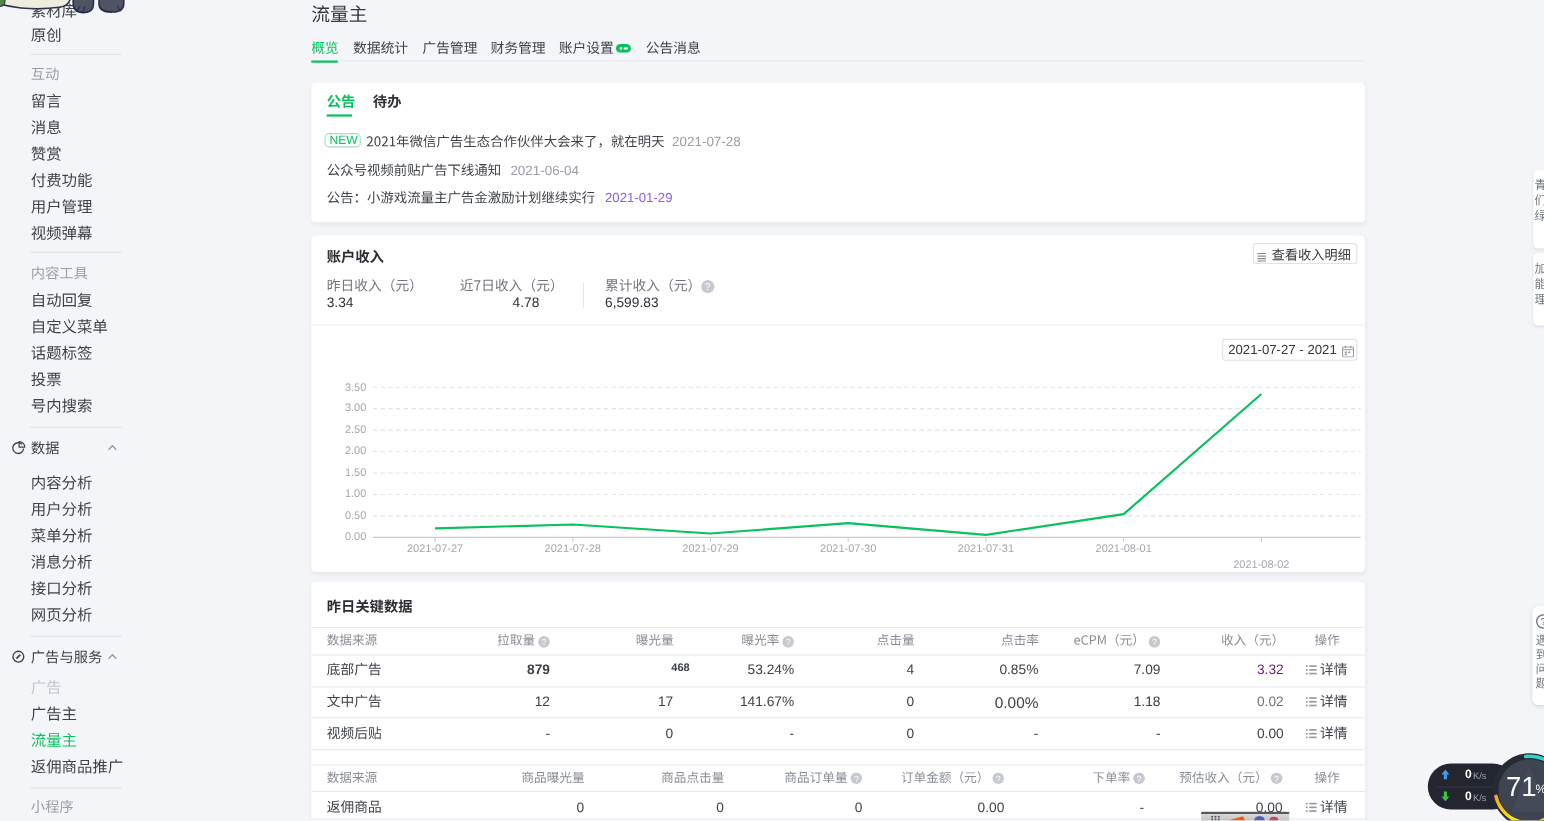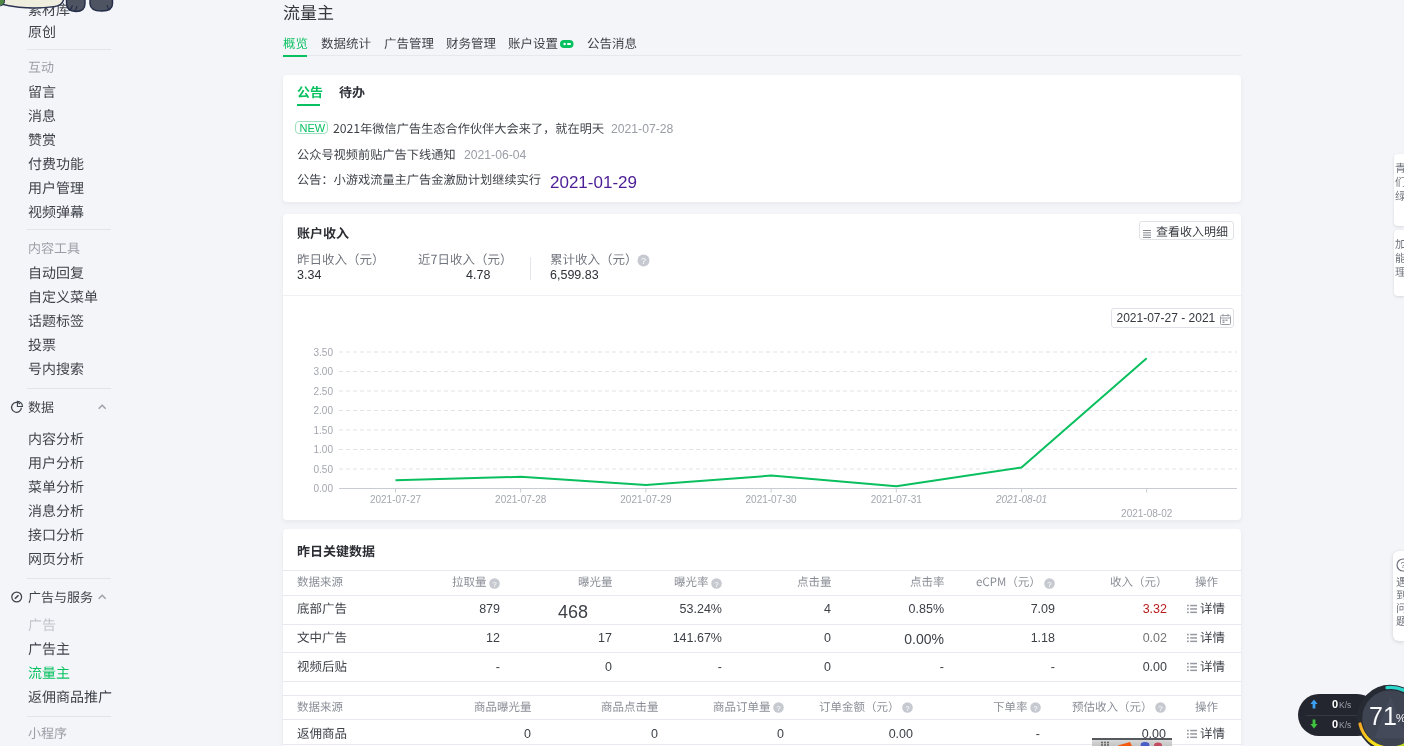--- a/index.html
+++ b/index.html
@@ -555,21 +555,21 @@
       <use href="#g114" x="12000"></use>
       <use href="#g115" x="13000"></use>
       <use href="#g72" x="14000"></use>
       <use href="#g116" x="15000"></use>
       <use href="#g117" x="16000"></use>
       <use href="#g118" x="17000"></use>
       <use href="#g119" x="18000"></use>
       <use href="#g120" x="19000"></use>
     </g>
   </svg>
-<div style="position:absolute;top:173.5px;font-size:17px;color:#4c1d95;font-weight:normal;line-height:1;white-space:pre;left:550px;">2021-01-29</div>
+<div style="position:absolute;top:173.5px;font-size:12px;color:#8b5cf6;font-weight:normal;line-height:1;white-space:pre;left:550px;">2021-01-29</div>
 <div style="position:absolute;left:283px;top:214px;width:958px;height:306px;background:#fff;border-radius:4px;box-shadow:0 2px 4px rgba(170,175,185,.18);"></div>
 <svg class="t" style="left:297.0px;top:224.5px;" width="52.0" height="16" viewBox="0 0 52.0 16">
     <g fill="#2b2d33" transform="translate(0,13) scale(0.013000,-0.013000)">
       <use href="#g121"></use>
       <use href="#g122" x="1000"></use>
       <use href="#g123" x="2000"></use>
       <use href="#g124" x="3000"></use>
     </g>
   </svg>
 <div style="position:absolute;left:1138.5px;top:221px;width:95px;height:19px;border:1px solid #e0e2e7;border-radius:3px;background:#fff;"></div>
@@ -669,21 +669,21 @@
 <div style="position:absolute;top:425.5px;font-size:10px;color:#a3a6ae;font-weight:normal;line-height:1;white-space:pre;right:1071px;">1.50</div>
 <div style="position:absolute;top:406.0px;font-size:10px;color:#a3a6ae;font-weight:normal;line-height:1;white-space:pre;right:1071px;text-align:center;">2.00</div>
 <div style="position:absolute;top:386.5px;font-size:10px;color:#a3a6ae;font-weight:normal;line-height:1;white-space:pre;right:1071px;">2.50</div>
 <div style="position:absolute;top:367.0px;font-size:10px;color:#a3a6ae;font-weight:normal;line-height:1;white-space:pre;right:1071px;">3.00</div>
 <div style="position:absolute;top:347.5px;font-size:10px;color:#a3a6ae;font-weight:normal;line-height:1;white-space:pre;right:1071px;">3.50</div>
 <div style="position:absolute;top:494.5px;font-size:10px;color:#a3a6ae;font-weight:normal;line-height:1;white-space:pre;left:395.5px;transform:translateX(-50%);">2021-07-27</div>
 <div style="position:absolute;top:494.5px;font-size:10px;color:#a3a6ae;font-weight:normal;line-height:1;white-space:pre;left:520.7px;transform:translateX(-50%);">2021-07-28</div>
 <div style="position:absolute;top:494.5px;font-size:10px;color:#a3a6ae;font-weight:normal;line-height:1;white-space:pre;left:645.9px;transform:translateX(-50%);">2021-07-29</div>
 <div style="position:absolute;top:494.5px;font-size:10px;color:#a3a6ae;font-weight:normal;line-height:1;white-space:pre;left:771.1px;transform:translateX(-50%);">2021-07-30</div>
 <div style="position:absolute;top:494.5px;font-size:10px;color:#a3a6ae;font-weight:normal;line-height:1;white-space:pre;left:896.3px;transform:translateX(-50%);">2021-07-31</div>
-<div style="position:absolute;top:494.5px;font-size:10px;color:#a3a6ae;font-weight:normal;line-height:1;white-space:pre;left:1021.5px;transform:translateX(-50%);font-style:italic;">2021-08-01</div>
+<div style="position:absolute;top:494.5px;font-size:10px;color:#a3a6ae;font-weight:normal;line-height:1;white-space:pre;left:1021.5px;transform:translateX(-50%);">2021-08-01</div>
 <div style="position:absolute;top:494.5px;font-size:10px;color:#a3a6ae;font-weight:normal;line-height:1;white-space:pre;left:1146.7px;transform:translateX(-50%);margin-top:14px;">2021-08-02</div>
 <div style="position:absolute;left:283px;top:529px;width:958px;height:230px;background:#fff;border-radius:4px 4px 0 0;box-shadow:0 2px 4px rgba(170,175,185,.18);"></div>
 <svg class="t" style="left:297.0px;top:542.5px;" width="78.0" height="16" viewBox="0 0 78.0 16">
     <g fill="#2b2d33" transform="translate(0,13) scale(0.013000,-0.013000)">
       <use href="#g138"></use>
       <use href="#g139" x="1000"></use>
       <use href="#g140" x="2000"></use>
       <use href="#g141" x="3000"></use>
       <use href="#g142" x="4000"></use>
       <use href="#g143" x="5000"></use>
@@ -776,27 +776,27 @@
     </g>
   </svg>
 <svg class="t" style="left:297.0px;top:601.0px;" width="50.0" height="15" viewBox="0 0 50.0 15">
     <g fill="#3d4148" transform="translate(0,12) scale(0.012500,-0.012500)">
       <use href="#g157"></use>
       <use href="#g158" x="1000"></use>
       <use href="#g53" x="2000"></use>
       <use href="#g54" x="3000"></use>
     </g>
   </svg>
-<div style="position:absolute;top:603.0px;font-size:12.5px;color:#3d4148;font-weight:normal;line-height:1;white-space:pre;right:904px;">879</div>
-<div style="position:absolute;top:603.0px;font-size:18px;color:#3d4148;font-weight:normal;line-height:1;white-space:pre;right:816px;">468</div>
+<div style="position:absolute;top:603.0px;font-size:12.5px;color:#3d4148;font-weight:bold;line-height:1;white-space:pre;right:904px;">879</div>
+<div style="position:absolute;top:603.0px;font-size:10px;color:#3d4148;font-weight:bold;line-height:1;white-space:pre;right:777px;">468</div>
 <div style="position:absolute;top:603.0px;font-size:12.5px;color:#3d4148;font-weight:normal;line-height:1;white-space:pre;right:682px;">53.24%</div>
 <div style="position:absolute;top:603.0px;font-size:12.5px;color:#3d4148;font-weight:normal;line-height:1;white-space:pre;right:573px;">4</div>
 <div style="position:absolute;top:603.0px;font-size:12.5px;color:#3d4148;font-weight:normal;line-height:1;white-space:pre;right:460px;">0.85%</div>
 <div style="position:absolute;top:603.0px;font-size:12.5px;color:#3d4148;font-weight:normal;line-height:1;white-space:pre;right:349px;">7.09</div>
-<div style="position:absolute;top:603.0px;font-size:12.5px;color:#b91c1c;font-weight:normal;line-height:1;white-space:pre;right:237px;">3.32</div>
+<div style="position:absolute;top:603.0px;font-size:12.5px;color:#701a75;font-weight:normal;line-height:1;white-space:pre;right:237px;">3.32</div>
 <svg style="position:absolute;left:1186.5px;top:603.5px;" width="10.5" height="10" viewBox="0 0 10.5 10">
     <g fill="#9599a1">
       <rect x="0" y="0.8" width="1.8" height="1.5"></rect>
       <rect x="3.2" y="0.8" width="7" height="1.5"></rect>
       <rect x="0" y="4.2" width="1.8" height="1.5"></rect>
       <rect x="3.2" y="4.2" width="7" height="1.5"></rect>
       <rect x="0" y="7.6" width="1.8" height="1.5"></rect>
       <rect x="3.2" y="7.6" width="7" height="1.5"></rect>
     </g>
   </svg>

